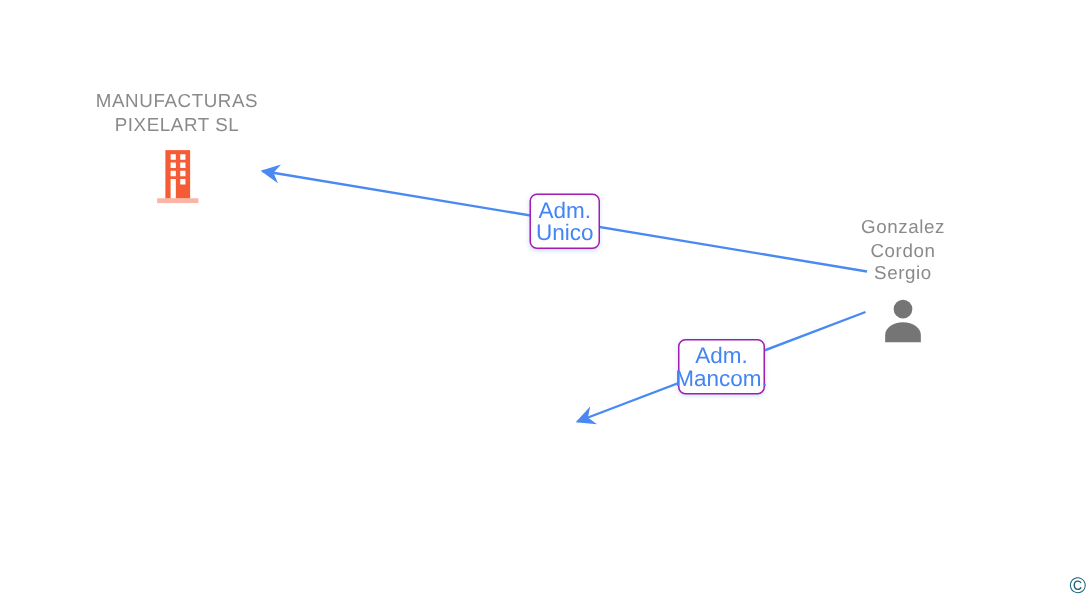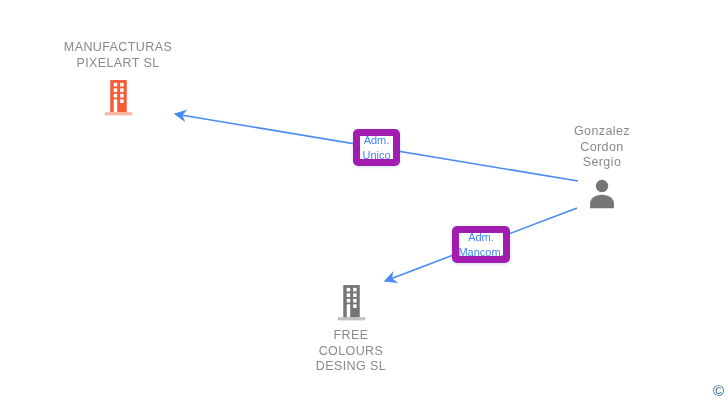--- a/index.html
+++ b/index.html
@@ -16,20 +16,21 @@
 
   .edges-layer { position: absolute; left: 0; top: 0; width: 728px; height: 400px; }
   .edges-layer line { stroke: #4a89f4; stroke-width: 1.6; fill: none; }
 
   .node {
     position: absolute;
     display: flex;
     flex-direction: column;
     align-items: center;
     cursor: pointer;
+    margin-top: 20px;
   }
   .node-name {
     color: #8a8a8a;
     font-size: 12.5px;
     line-height: 15.5px;
     text-align: center;
     white-space: pre-line;
     letter-spacing: 0.4px;
   }
   .node .icon { display: block; }
@@ -39,24 +40,24 @@
   .node-icon-above-text { margin-bottom: 6px; }
 
   .edge-label {
     position: absolute;
     display: flex;
     align-items: center;
     justify-content: center;
     text-align: center;
     white-space: pre-line;
     background: #ffffff;
-    border: 7px solid #a21caf;
+    border: 1px solid #a21caf;
     border-radius: 5px;
     color: #4285f4;
-    font-size: 11px;
+    font-size: 15px;
     line-height: 15px;
     box-shadow: 0 1px 3px rgba(120, 160, 240, 0.35);
     cursor: pointer;
   }
   .edge-label-unico  { left: 353px; top: 129px; width: 47px; height: 37px; }
   .edge-label-mancom { left: 452px; top: 226px; width: 58px; height: 37px; }
 
   .logo {
     position: absolute;
     right: 4px;
@@ -113,39 +114,20 @@
   <div class="node" style="left:522px; top:124px; width:160px;">
     <div class="node-name">Gonzalez
 Cordon
 Sergio</div>
     <svg class="icon icon-gray node-icon-top" width="34" height="32" viewBox="0 0 24 22" fill="currentColor" aria-hidden="true">
       <circle cx="12" cy="5.4" r="4.4"></circle>
       <path d="M12 11.6c-4.8 0-8.4 2.7-8.4 6V21h16.8v-3.4c0-3.3-3.6-6-8.4-6z"></path>
     </svg>
   </div>
 
-  <div class="node" style="left:271px; top:283px; width:160px;">
-    <svg class="icon icon-gray node-icon-above-text" width="33" height="39" viewBox="0 0 36 42" fill="currentColor" aria-hidden="true">
-      <rect x="3" y="37" width="30" height="3.5" opacity="0.45"></rect>
-      <rect x="9" y="2" width="18" height="35"></rect>
-      <g fill="#ffffff">
-        <rect x="12.8" y="5" width="3.8" height="4"></rect>
-        <rect x="19.8" y="5" width="3.8" height="4"></rect>
-        <rect x="12.8" y="11" width="3.8" height="4"></rect>
-        <rect x="19.8" y="11" width="3.8" height="4"></rect>
-        <rect x="12.8" y="17" width="3.8" height="4"></rect>
-        <rect x="19.8" y="17" width="3.8" height="4"></rect>
-        <rect x="12.8" y="23" width="3.8" height="14"></rect>
-        <rect x="19.8" y="23" width="3.8" height="4"></rect>
-      </g>
-    </svg>
-    <div class="node-name">FREE
-COLOURS
-DESING SL</div>
-  </div>
 
   <div class="edge-label edge-label-unico">Adm.
 Unico</div>
   <div class="edge-label edge-label-mancom">Adm.
 Mancom.</div>
 
   <div class="logo">
     <span class="logo-copy">©</span>
   </div>
 

